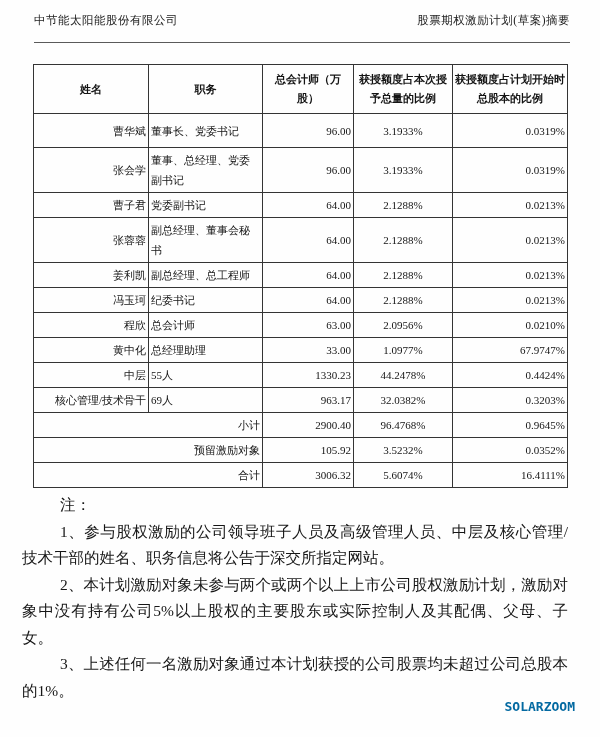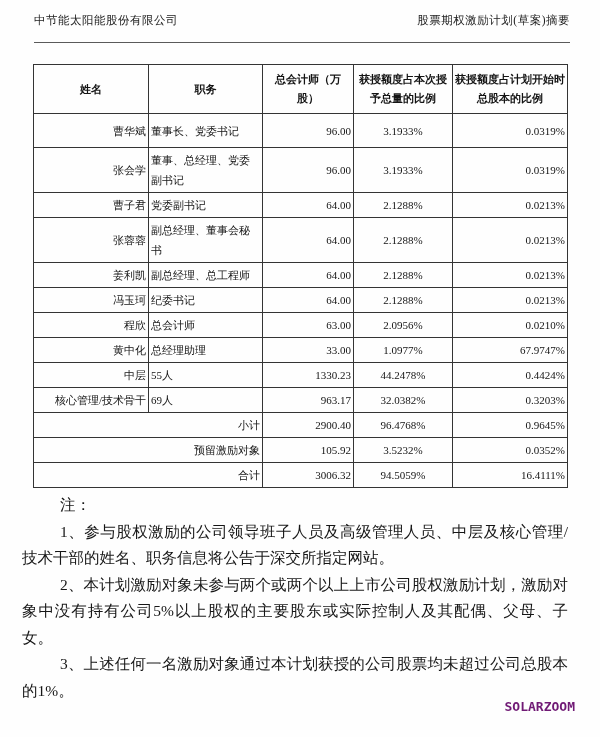--- a/index.html
+++ b/index.html
@@ -153,26 +153,26 @@
     </tr>
     <tr>
       <td class="c-name" colspan="2">预留激励对象</td>
       <td class="c-quota">105.92</td>
       <td class="c-grant">3.5232%</td>
       <td class="c-capital">0.0352%</td>
     </tr>
     <tr>
       <td class="c-name" colspan="2">合计</td>
       <td class="c-quota">3006.32</td>
-      <td class="c-grant">94.5059%</td>
+      <td class="c-grant">5.6074%</td>
       <td class="c-capital">16.4111%</td>
     </tr>
   </tbody>
 </table>
 
 <div class="notes">
   <p>注：</p>
   <p>1、参与股权激励的公司领导班子人员及高级管理人员、中层及核心管理/技术干部的姓名、职务信息将公告于深交所指定网站。</p>
   <p>2、本计划激励对象未参与两个或两个以上上市公司股权激励计划，激励对象中没有持有公司5%以上股权的主要股东或实际控制人及其配偶、父母、子女。</p>
   <p>3、上述任何一名激励对象通过本计划获授的公司股票均未超过公司总股本的1%。</p>
 </div>
 
-<div class="watermark" style="color: #701a75;">SOLARZOOM</div>
+<div class="watermark" style="color: #0369a1;">SOLARZOOM</div>
 
 </body></html>

